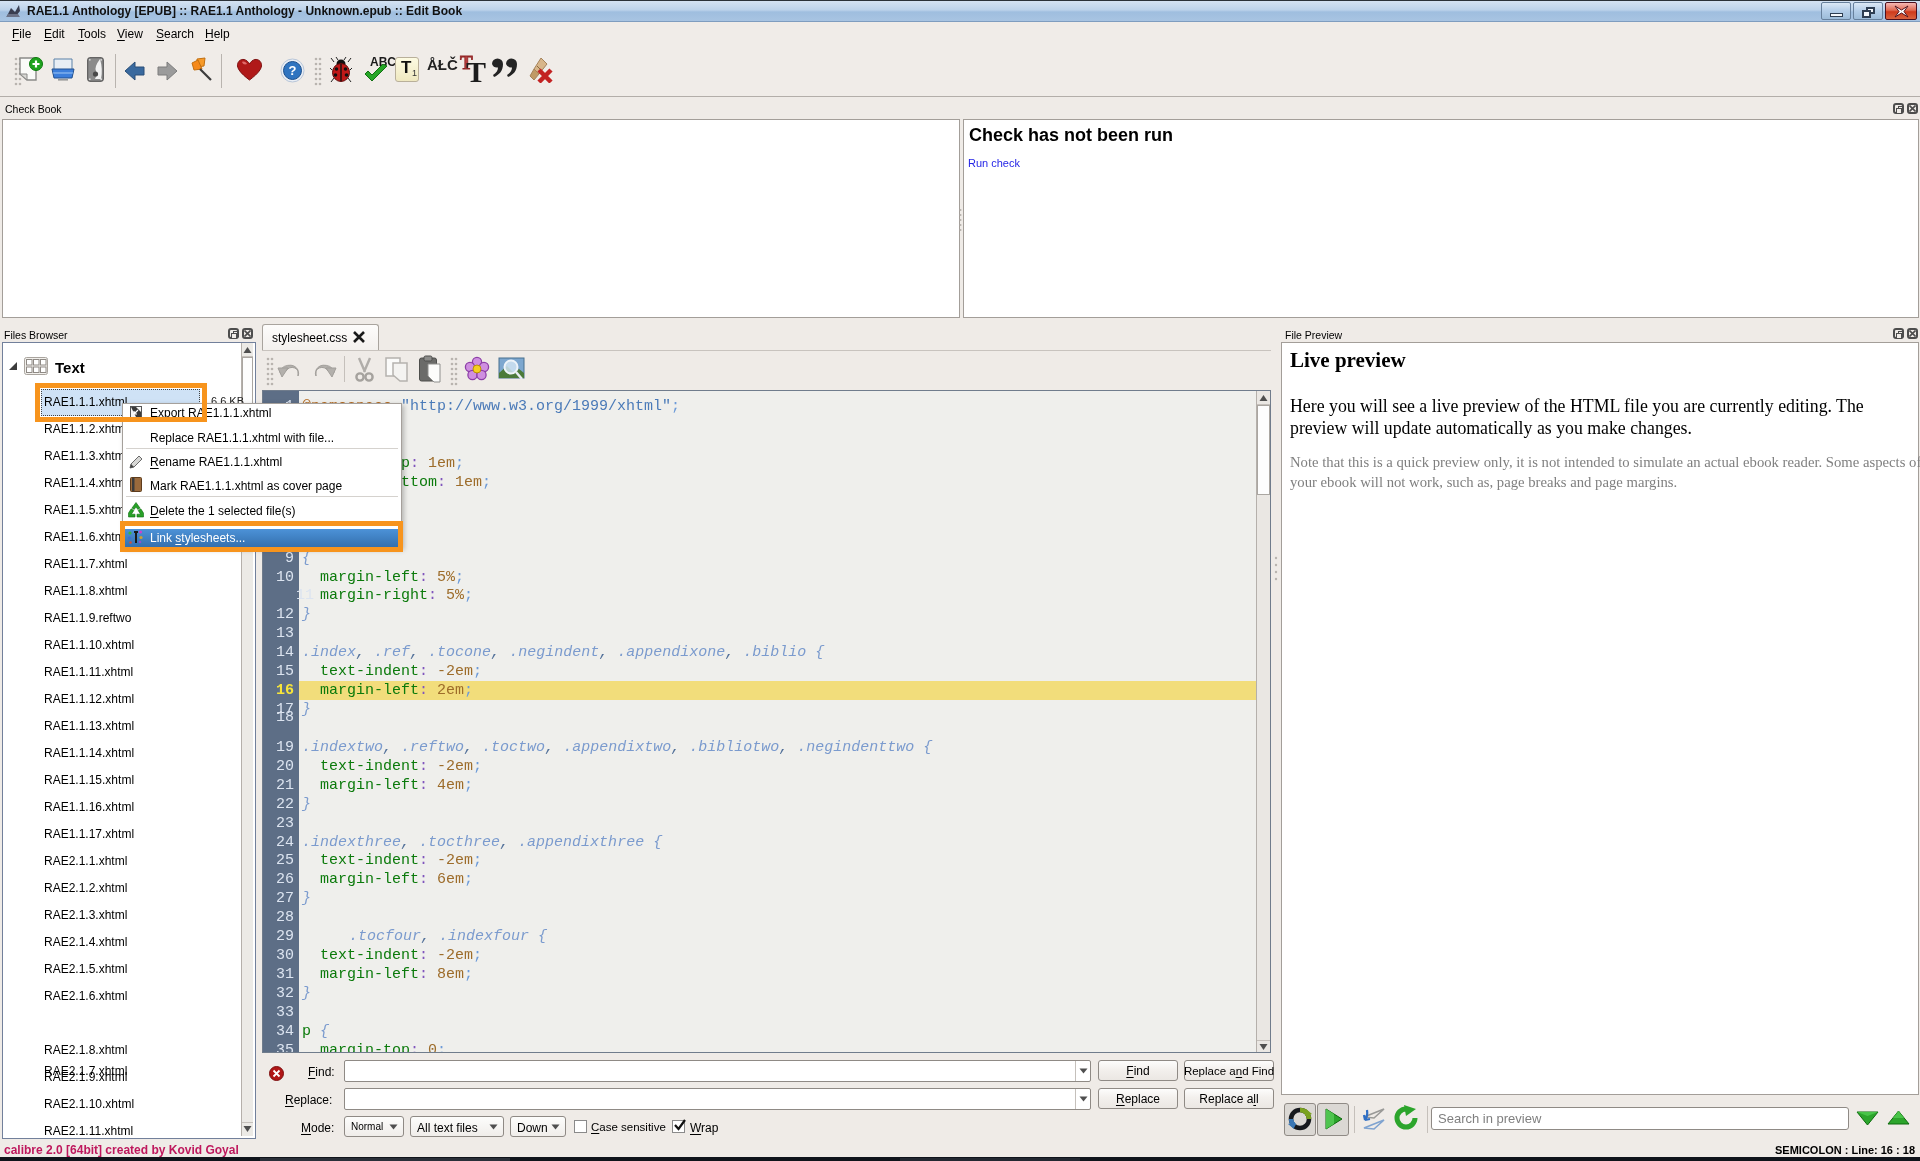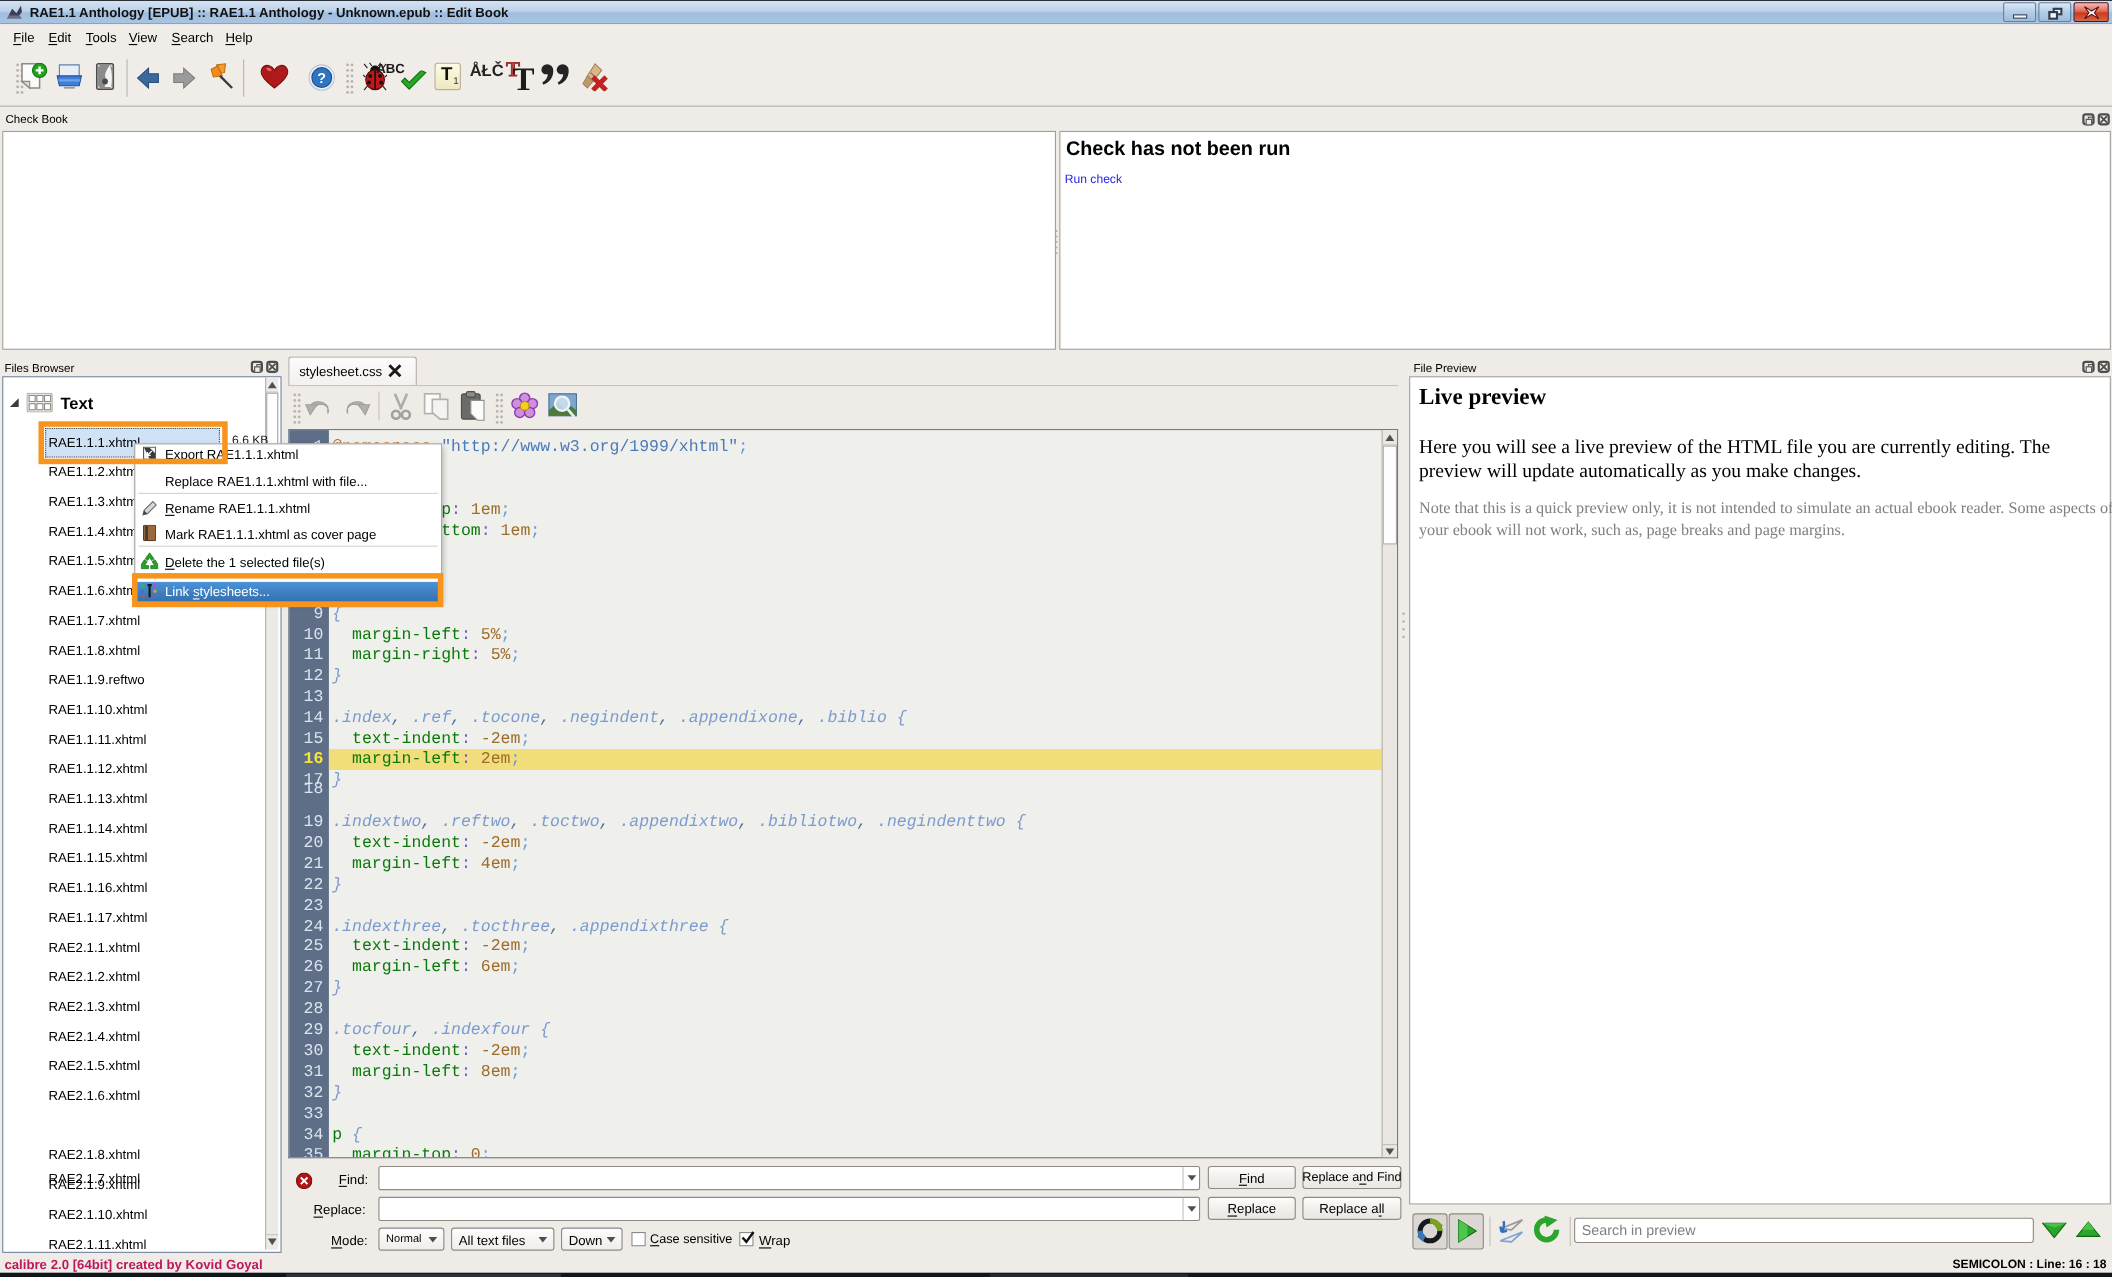--- a/index.html
+++ b/index.html
@@ -130,21 +130,21 @@
     </g>
     <circle cx="11" cy="8" r="4.5" fill="#111"></circle>
     <ellipse cx="11" cy="16.5" rx="8.5" ry="9" fill="#c01818" stroke="#5e0a0a"></ellipse>
     <path d="M11 8 L11 25" stroke="#111" stroke-width="1.4"></path>
     <circle cx="6.5" cy="13" r="1.8" fill="#111"></circle>
     <circle cx="15.5" cy="13" r="1.8" fill="#111"></circle>
     <circle cx="5.5" cy="19" r="1.8" fill="#111"></circle>
     <circle cx="16.5" cy="19" r="1.8" fill="#111"></circle>
     <path d="M8 4 L6 1 M14 4 L16 1" stroke="#222"></path>
   </svg>
-<div class="abs" style="left:342px;top:55px;font-size:12px;font-weight:bold;color:#1a1a1a;letter-spacing:0;">ABC</div>
+<div class="abs" style="left:370px;top:55px;font-size:12px;font-weight:bold;color:#1a1a1a;letter-spacing:0;">ABC</div>
 <svg class="abs" style="left:363px;top:64px;" width="26" height="20">
     <path d="M2 10 L9 17 L24 2 L20 0 L9 11 L5 7 Z" fill="#27a627" stroke="#117011"></path>
   </svg>
 <div class="abs" style="left:395px;top:57px;width:24px;height:25px;background:linear-gradient(#fdfbe2,#efe8c0);border:1px solid #b9b09a;border-radius:3px;box-sizing:border-box;"></div>
 <div class="abs" style="left:401px;top:58px;font-size:17px;font-weight:bold;color:#111;">T</div>
 <div class="abs" style="left:412px;top:68px;font-size:9px;color:#333;">1</div>
 <div class="abs" style="left:427px;top:56px;font-size:15px;font-weight:bold;color:#222;">ÅŁČ</div>
 <svg class="abs" style="left:459px;top:52px;" width="30" height="32">
     <g font-family="Liberation Serif" font-weight="bold">
       <text x="1" y="17" font-size="19" fill="#b84040" stroke="#8f2424" stroke-width="0.8">T</text>
@@ -339,21 +339,21 @@
 <div class="code" style="left:302px;top:473.8px;">  <span style="color:#0b7a0b;">margin-bottom</span><span style="color:#8055bd;">:</span> <span style="color:#9d6c2a;">1em</span><span style="color:#6d9bd8;">;</span></div>
 <div class="ln" style="left:263px;top:492.8px;color:#dce4f0;font-weight:normal;">6</div>
 <div class="code" style="left:302px;top:492.8px;"><span style="color:#7b9bce;font-style:italic;">}</span></div>
 <div class="ln" style="left:263px;top:511.7px;color:#dce4f0;font-weight:normal;">7</div>
 <div class="ln" style="left:263px;top:530.6px;color:#dce4f0;font-weight:normal;">8</div>
 <div class="code" style="left:302px;top:530.6px;"><span style="color:#7b9bce;font-style:italic;">.body2</span></div>
 <div class="ln" style="left:263px;top:549.5px;color:#dce4f0;font-weight:normal;">9</div>
 <div class="code" style="left:302px;top:549.5px;"><span style="color:#7b9bce;font-style:italic;">{</span></div>
 <div class="ln" style="left:263px;top:568.5px;color:#dce4f0;font-weight:normal;">10</div>
 <div class="code" style="left:302px;top:568.5px;">  <span style="color:#0b7a0b;">margin-left</span><span style="color:#8055bd;">:</span> <span style="color:#9d6c2a;">5%</span><span style="color:#6d9bd8;">;</span></div>
-<div class="ln" style="left:263px;top:587.4px;color:#dce4f0;font-weight:normal;">11</div>
+<div class="ln" style="left:263px;top:587.4px;color:#dce4f0;font-weight:normal;padding-left:20px;">11</div>
 <div class="code" style="left:302px;top:587.4px;">  <span style="color:#0b7a0b;">margin-right</span><span style="color:#8055bd;">:</span> <span style="color:#9d6c2a;">5%</span><span style="color:#6d9bd8;">;</span></div>
 <div class="ln" style="left:263px;top:606.3px;color:#dce4f0;font-weight:normal;">12</div>
 <div class="code" style="left:302px;top:606.3px;"><span style="color:#7b9bce;font-style:italic;">}</span></div>
 <div class="ln" style="left:263px;top:625.3px;color:#dce4f0;font-weight:normal;">13</div>
 <div class="ln" style="left:263px;top:644.2px;color:#dce4f0;font-weight:normal;">14</div>
 <div class="code" style="left:302px;top:644.2px;"><span style="color:#7b9bce;font-style:italic;">.index</span><span style="color:#527099;font-style:italic;">,</span> <span style="color:#7b9bce;font-style:italic;">.ref</span><span style="color:#527099;font-style:italic;">,</span> <span style="color:#7b9bce;font-style:italic;">.tocone</span><span style="color:#527099;font-style:italic;">,</span> <span style="color:#7b9bce;font-style:italic;">.negindent</span><span style="color:#527099;font-style:italic;">,</span> <span style="color:#7b9bce;font-style:italic;">.appendixone</span><span style="color:#527099;font-style:italic;">,</span> <span style="color:#7b9bce;font-style:italic;">.biblio</span> <span style="color:#7b9bce;font-style:italic;">{</span></div>
 <div class="ln" style="left:263px;top:663.1px;color:#dce4f0;font-weight:normal;">15</div>
 <div class="code" style="left:302px;top:663.1px;">  <span style="color:#0b7a0b;">text-indent</span><span style="color:#8055bd;">:</span> <span style="color:#9d6c2a;">-2em</span><span style="color:#6d9bd8;">;</span></div>
 <div class="ln" style="left:263px;top:682.0px;color:#f6e43a;font-weight:bold;">16</div>
 <div class="code" style="left:302px;top:682.0px;">  <span style="color:#0b7a0b;">margin-left</span><span style="color:#8055bd;">:</span> <span style="color:#9d6c2a;">2em</span><span style="color:#6d9bd8;">;</span></div>
@@ -372,21 +372,21 @@
 <div class="ln" style="left:263px;top:833.5px;color:#dce4f0;font-weight:normal;">24</div>
 <div class="code" style="left:302px;top:833.5px;"><span style="color:#7b9bce;font-style:italic;">.indexthree</span><span style="color:#527099;font-style:italic;">,</span> <span style="color:#7b9bce;font-style:italic;">.tocthree</span><span style="color:#527099;font-style:italic;">,</span> <span style="color:#7b9bce;font-style:italic;">.appendixthree</span> <span style="color:#7b9bce;font-style:italic;">{</span></div>
 <div class="ln" style="left:263px;top:852.4px;color:#dce4f0;font-weight:normal;">25</div>
 <div class="code" style="left:302px;top:852.4px;">  <span style="color:#0b7a0b;">text-indent</span><span style="color:#8055bd;">:</span> <span style="color:#9d6c2a;">-2em</span><span style="color:#6d9bd8;">;</span></div>
 <div class="ln" style="left:263px;top:871.4px;color:#dce4f0;font-weight:normal;">26</div>
 <div class="code" style="left:302px;top:871.4px;">  <span style="color:#0b7a0b;">margin-left</span><span style="color:#8055bd;">:</span> <span style="color:#9d6c2a;">6em</span><span style="color:#6d9bd8;">;</span></div>
 <div class="ln" style="left:263px;top:890.3px;color:#dce4f0;font-weight:normal;">27</div>
 <div class="code" style="left:302px;top:890.3px;"><span style="color:#7b9bce;font-style:italic;">}</span></div>
 <div class="ln" style="left:263px;top:909.2px;color:#dce4f0;font-weight:normal;">28</div>
 <div class="ln" style="left:263px;top:928.1px;color:#dce4f0;font-weight:normal;">29</div>
-<div class="code" style="left:302px;top:928.1px;"><span style="color:#7b9bce;font-style:italic;">.tocfour</span><span style="color:#527099;font-style:italic;">,</span> <span style="color:#7b9bce;font-style:italic;">.indexfour</span> <span style="color:#7b9bce;font-style:italic;">{</span></div>
+<div class="code" style="left:302px;top:928.1px;"><span style="color:#7b9bce;font-style:italic;margin-left:47px;">.tocfour</span><span style="color:#527099;font-style:italic;">,</span> <span style="color:#7b9bce;font-style:italic;">.indexfour</span> <span style="color:#7b9bce;font-style:italic;">{</span></div>
 <div class="ln" style="left:263px;top:947.1px;color:#dce4f0;font-weight:normal;">30</div>
 <div class="code" style="left:302px;top:947.1px;">  <span style="color:#0b7a0b;">text-indent</span><span style="color:#8055bd;">:</span> <span style="color:#9d6c2a;">-2em</span><span style="color:#6d9bd8;">;</span></div>
 <div class="ln" style="left:263px;top:966.0px;color:#dce4f0;font-weight:normal;">31</div>
 <div class="code" style="left:302px;top:966.0px;">  <span style="color:#0b7a0b;">margin-left</span><span style="color:#8055bd;">:</span> <span style="color:#9d6c2a;">8em</span><span style="color:#6d9bd8;">;</span></div>
 <div class="ln" style="left:263px;top:984.9px;color:#dce4f0;font-weight:normal;">32</div>
 <div class="code" style="left:302px;top:984.9px;"><span style="color:#7b9bce;font-style:italic;">}</span></div>
 <div class="ln" style="left:263px;top:1003.9px;color:#dce4f0;font-weight:normal;">33</div>
 <div class="ln" style="left:263px;top:1022.8px;color:#dce4f0;font-weight:normal;">34</div>
 <div class="code" style="left:302px;top:1022.8px;"><span style="color:#0b7a0b;">p</span> <span style="color:#7b9bce;font-style:italic;">{</span></div>
 <div class="ln" style="left:263px;top:1041.7px;color:#dce4f0;font-weight:normal;">35</div>

